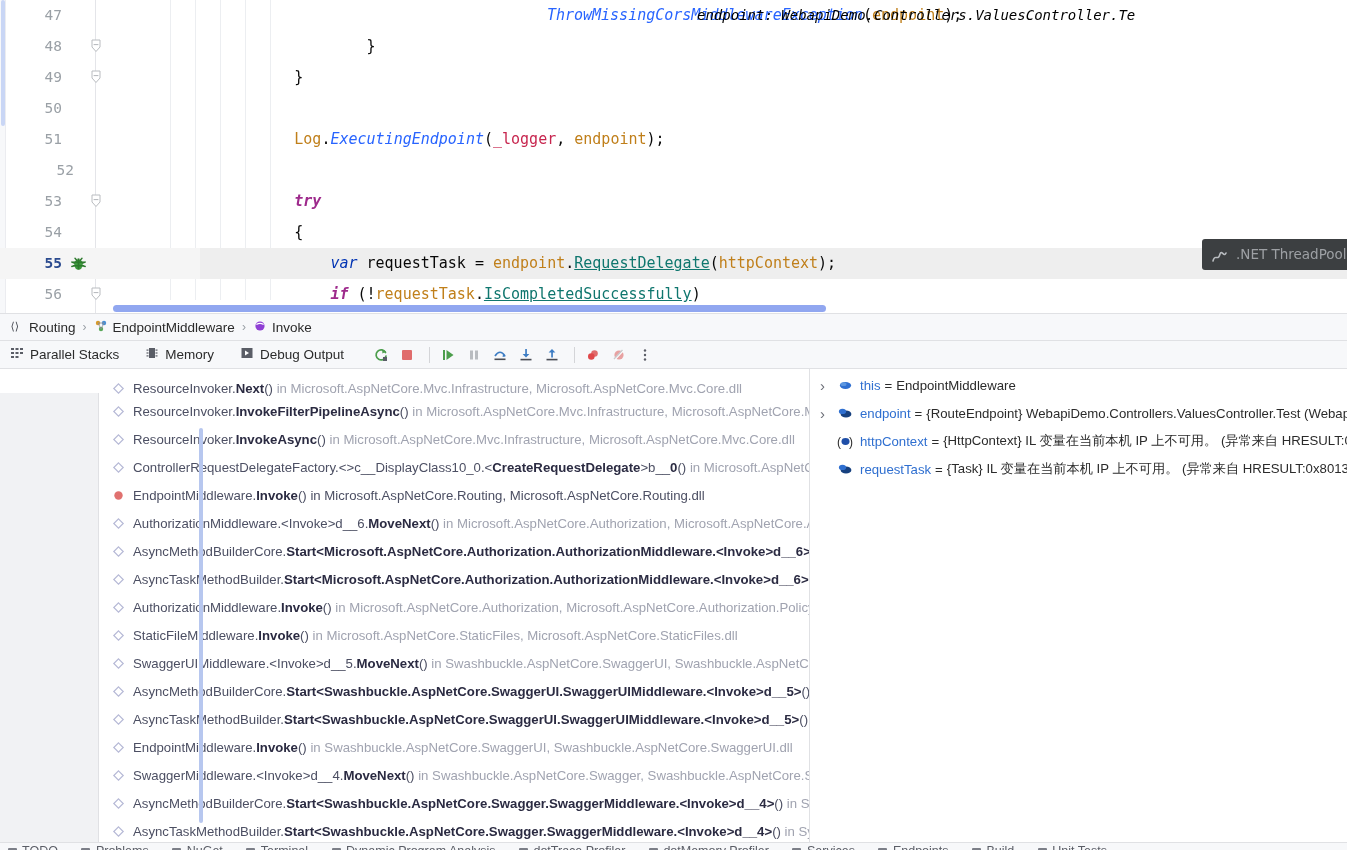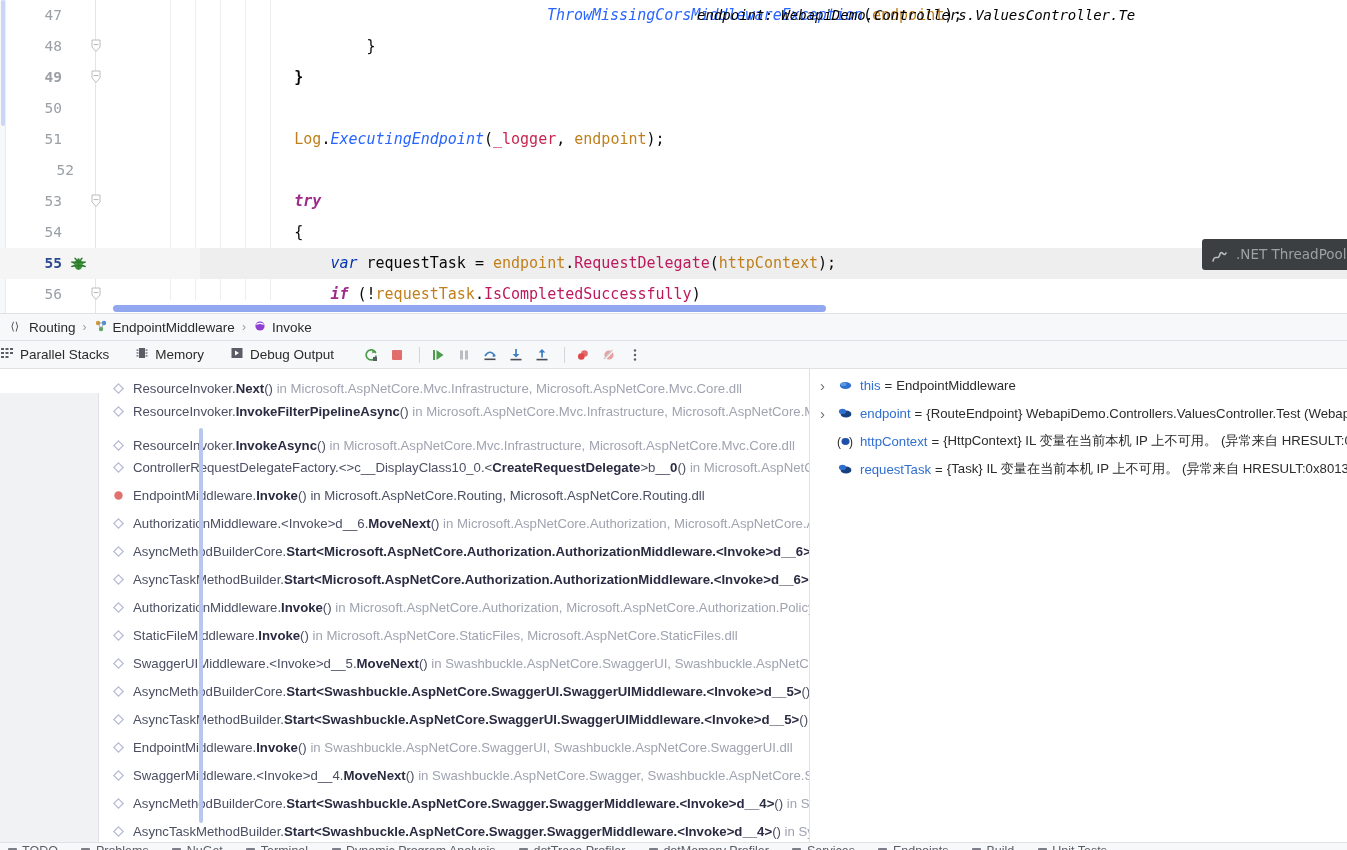--- a/index.html
+++ b/index.html
@@ -60,21 +60,21 @@
   }
   .hl-row-bg {
     position: absolute; left: 200px; top: 0; width: 1147px; height: 31px;
     background: #eeeeee;
   }
   .kw   { color: #9e2a8c; font-style: italic; font-weight: 600; }
   .kw2  { color: #0033b3; font-style: italic; }
   .typ  { color: #2864ff; font-style: italic; }
   .cls  { color: #c07f1a; }
   .fld  { color: #c7254e; }
-  .prop { color: #be185d; }
+  .prop { color: #0f766e; text-decoration: underline; }
   .plain{ color: #080808; }
   .hint { color: #000000; font-style: italic; }
 
   
   #thread-chip {
     position: absolute; left: 1202px; top: 239px; height: 31px;
     background: #3c3f41; color: #9da0a4;
     font-family: "DejaVu Sans", sans-serif; font-size: 13.5px;
     line-height: 31px; padding-left: 34px; padding-right: 12px;
     white-space: nowrap; overflow: hidden; width: 145px;
@@ -97,21 +97,21 @@
     display: flex; align-items: center; padding-left: 10px;
     font-size: 13.5px; color: #2b2b2b;
   }
   .bc-item { display: flex; align-items: center; gap: 5px; white-space: nowrap; }
   .bc-sep { color: #9aa0a6; margin: 0 7px; font-size: 12px; }
 
   
   #debug-toolbar {
     position: absolute; left: 0; top: 341px; width: 1347px; height: 28px;
     background: #f7f8fa; border-bottom: 1px solid #e0e1e4;
-    display: flex; align-items: center; 
+    display: flex; align-items: center; padding-left: 10px;
     font-size: 13.5px; color: #2b2b2b;
   }
   .tb-tab { display: flex; align-items: center; gap: 6px; margin-right: 26px; white-space: nowrap; cursor: default; }
   .tb-btn { width: 22px; height: 22px; display: flex; align-items: center; justify-content: center; margin-right: 4px; }
   .tb-div { width: 1px; height: 16px; background: #d4d5d8; margin: 0 7px; }
 
   
   #panels { position: absolute; left: 0; top: 369px; width: 1347px; height: 473px; background:#ffffff; }
 
   #left-strip {
@@ -196,21 +196,21 @@
           <div class="code-text hint" style="left: 697px; font-size: 14px;">endpoint: WebapiDemo.Controllers.ValuesController.Te</div>
         </div>
         <div class="ln-row" style="top: 31px;">
           <div class="ln-num">48</div>
           <span class="fold-icon"><svg width="12" height="15" viewBox="0 0 12 15">
               <path d="M2 1 L10 1 L10 8 L6 12.5 L2 8 Z" fill="#ffffff" stroke="#b9bcc0" stroke-width="1"></path>
               <rect x="3.6" y="5" width="4.8" height="1.1" fill="#b9bcc0"></rect>
             </svg></span>
           <div class="code-text" style="left: 366.48px;"><span class="plain">}</span></div>
         </div>
-        <div class="ln-row" style="top: 62px; font-weight: bold;">
+        <div class="ln-row" style="top: 62px;">
           <div class="ln-num">49</div>
           <span class="fold-icon"><svg width="12" height="15" viewBox="0 0 12 15">
               <path d="M2 1 L10 1 L10 8 L6 12.5 L2 8 Z" fill="#ffffff" stroke="#b9bcc0" stroke-width="1"></path>
               <rect x="3.6" y="5" width="4.8" height="1.1" fill="#b9bcc0"></rect>
             </svg></span>
           <div class="code-text" style="left: 294.32px;"><span class="plain">}</span></div>
         </div>
         <div class="ln-row" style="top: 93px;">
           <div class="ln-num">50</div>
         </div>
@@ -433,21 +433,21 @@
             <span class="cs-text"><span class="cs-n">ResourceInvoker.</span><span class="cs-b">Next</span><span class="cs-n">()</span><span class="cs-lib"> in Microsoft.AspNetCore.Mvc.Infrastructure, Microsoft.AspNetCore.Mvc.Core.dll</span></span>
           </div>
           <div class="cs-row" style="top: 28px;">
             <span class="cs-ic">
               <svg width="13" height="13" viewBox="0 0 13 13">
                 <path d="M6.5 1.8 L11.2 6.5 L6.5 11.2 L1.8 6.5 Z" fill="none" stroke="#b6b9d6" stroke-width="1.2"></path>
               </svg>
             </span>
             <span class="cs-text"><span class="cs-n">ResourceInvoker.</span><span class="cs-b">InvokeFilterPipelineAsync</span><span class="cs-n">()</span><span class="cs-lib"> in Microsoft.AspNetCore.Mvc.Infrastructure, Microsoft.AspNetCore.Mv</span></span>
           </div>
-          <div class="cs-row" style="top: 56px; align-items: flex-end;">
+          <div class="cs-row" style="top: 56px;">
             <span class="cs-ic">
               <svg width="13" height="13" viewBox="0 0 13 13">
                 <path d="M6.5 1.8 L11.2 6.5 L6.5 11.2 L1.8 6.5 Z" fill="none" stroke="#b6b9d6" stroke-width="1.2"></path>
               </svg>
             </span>
             <span class="cs-text"><span class="cs-n">ResourceInvoker.</span><span class="cs-b">InvokeAsync</span><span class="cs-n">()</span><span class="cs-lib"> in Microsoft.AspNetCore.Mvc.Infrastructure, Microsoft.AspNetCore.Mvc.Core.dll</span></span>
           </div>
           <div class="cs-row" style="top: 84px;">
             <span class="cs-ic">
               <svg width="13" height="13" viewBox="0 0 13 13">

